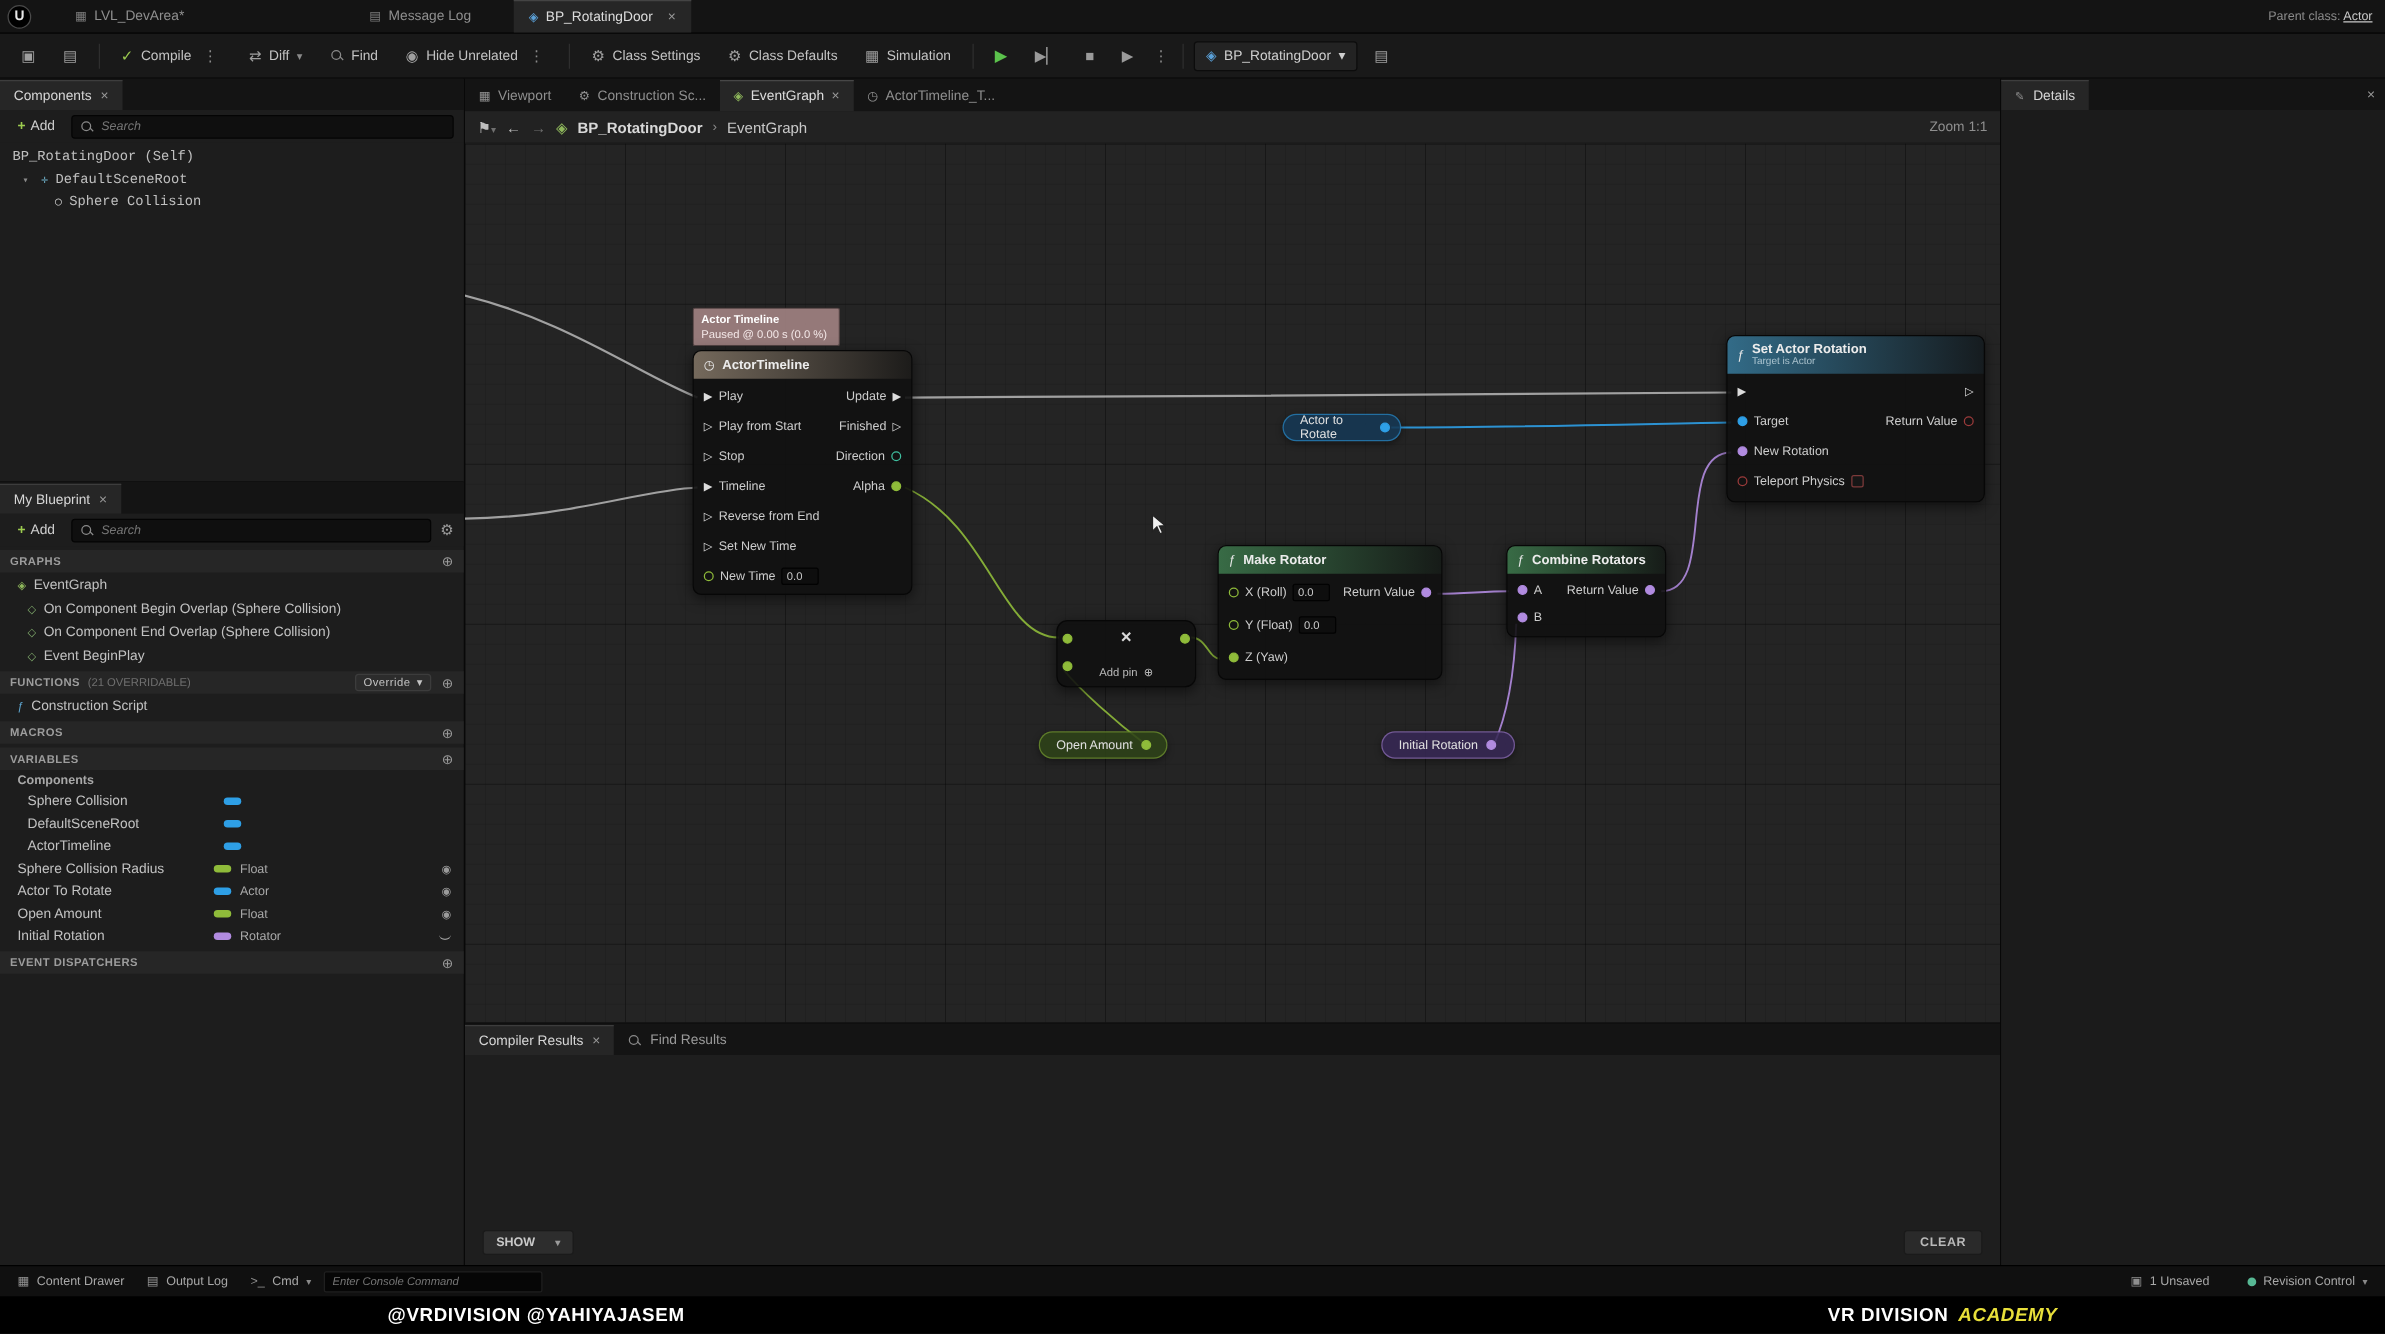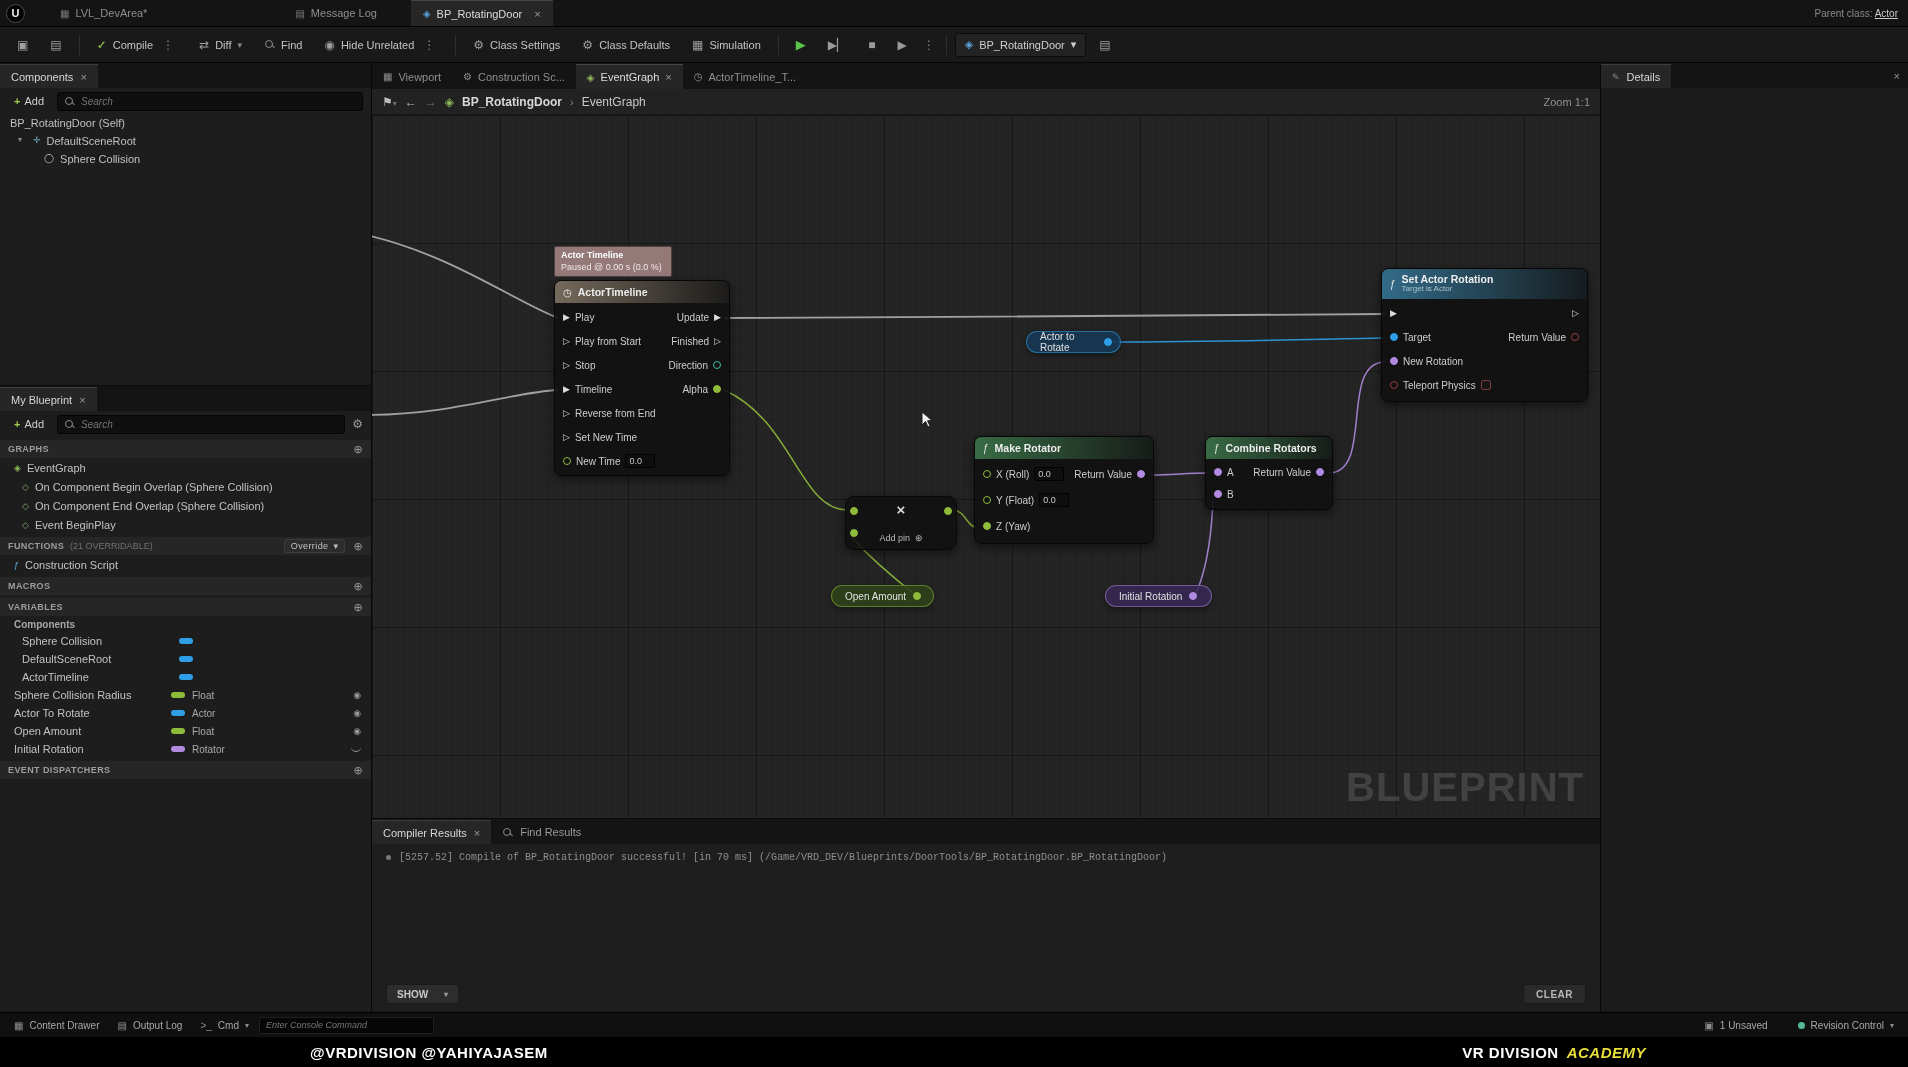--- a/index.html
+++ b/index.html
@@ -40,21 +40,21 @@
   .addsearch{display:flex;align-items:center;gap:7px;height:26px;padding:0 8px;background:#1d1d1d;}
   .addbtn{display:flex;align-items:center;gap:4px;color:#cfcfcf;font-size:11px;padding:2px 6px;border-radius:3px;}
   .addbtn .plus{color:#9ccb4f;font-weight:bold;}
   .searchbox{flex:1;display:flex;align-items:center;gap:6px;height:19px;background:#0f0f0f;border:1px solid #040404;border-radius:3px;padding:0 6px;}
   .searchbox input{flex:1;background:transparent;border:none;outline:none;color:#bbb;font-size:10px;font-style:italic;font-family:"Liberation Sans",sans-serif;}
   .lens{position:relative;width:11px;height:11px;flex:none;}
   .lens::before{content:"";position:absolute;left:1px;top:1px;width:6px;height:6px;border:1.4px solid #8a8a8a;border-radius:50%;}
   .lens::after{content:"";position:absolute;left:7px;top:7px;width:4px;height:1.4px;background:#8a8a8a;transform:rotate(45deg);}
 
   .treearea{height:272px;background:#1d1d1d;border-bottom:1px solid #0d0d0d;padding-top:3px;}
-  .trow{display:flex;align-items:flex-start;gap:6px;height:18px;font-size:11px;color:#c0c0c0;}
+  .trow{display:flex;align-items:center;gap:6px;height:18px;font-size:11px;color:#c0c0c0;font-family:Liberation Mono, monospace;}
   .trow .exp{font-size:8px;color:#8a8a8a;width:9px;}
   .trow .nico{font-size:9px;}
 
   .mbitem{display:flex;align-items:center;gap:6px;height:19px;padding:0 8px 0 22px;font-size:11px;color:#c2c2c2;white-space:nowrap;overflow:hidden;}
   .mbitem .nico{font-size:9px;flex:none;}
   .sechead{display:flex;align-items:center;height:18px;margin-top:3px;padding:0 8px;background:#262626;color:#9d9d9d;font-size:9px;font-weight:bold;letter-spacing:.4px;}
   .sechead .plusic{margin-left:auto;color:#9a9a9a;font-size:11px;font-weight:normal;}
   .sechead .note{font-weight:normal;color:#6f6f6f;margin-left:6px;letter-spacing:0;font-size:9px;}
   .ovr{display:flex;align-items:center;gap:5px;background:#2c2c2c;border:1px solid #3c3c3c;border-radius:3px;height:14px;padding:0 6px;color:#c3c3c3;font-size:9px;font-weight:normal;margin-left:auto;justify-content:center;}
   .subhead{padding:0 8px 0 14px;height:16px;display:flex;align-items:center;font-size:10px;font-weight:bold;color:#a8a8a8;}
@@ -606,38 +606,33 @@
 
     <div class="var-pill" style="left:733px;top:470px;width:107px;background:rgba(55,40,84,.88);border:1px solid rgba(177,139,224,.5);">
       <span>Initial Rotation</span>
       <span class="pin f" style="--c:#b18be0;"></span>
     </div>
 
     <svg class="cursor" viewBox="0 0 12 18">
       <path d="M1 1 L1 14 L4.5 10.5 L7 16 L9 15 L6.5 9.8 L11 9.5 Z" fill="#f0f0f0" stroke="#222" stroke-width="1"></path>
     </svg>
 
-    <div class="watermark">BLUEPRINT</div>
   </div>
 
   <div class="compiler">
     <div class="ptabrow">
       <div class="ptab">
         <span>Compiler Results</span>
         <span class="closex">×</span>
       </div>
       <div class="ptab" style="background:transparent;border-top:none;color:#9a9a9a;">
         <span class="lens"></span>
         <span>Find Results</span>
       </div>
     </div>
-    <div class="comp-log">
-      <span class="dotb"></span>
-      <span>[5257.52] Compile of BP_RotatingDoor successful! [in 70 ms] (/Game/VRD_DEV/Blueprints/DoorTools/BP_RotatingDoor.BP_RotatingDoor)</span>
-    </div>
     <div class="showbtn">
       <span>SHOW</span>
       <span style="font-size:8px;color:#9a9a9a;">▾</span>
     </div>
     <div class="clearbtn">
       <span>CLEAR</span>
     </div>
   </div>
 </div>
 

